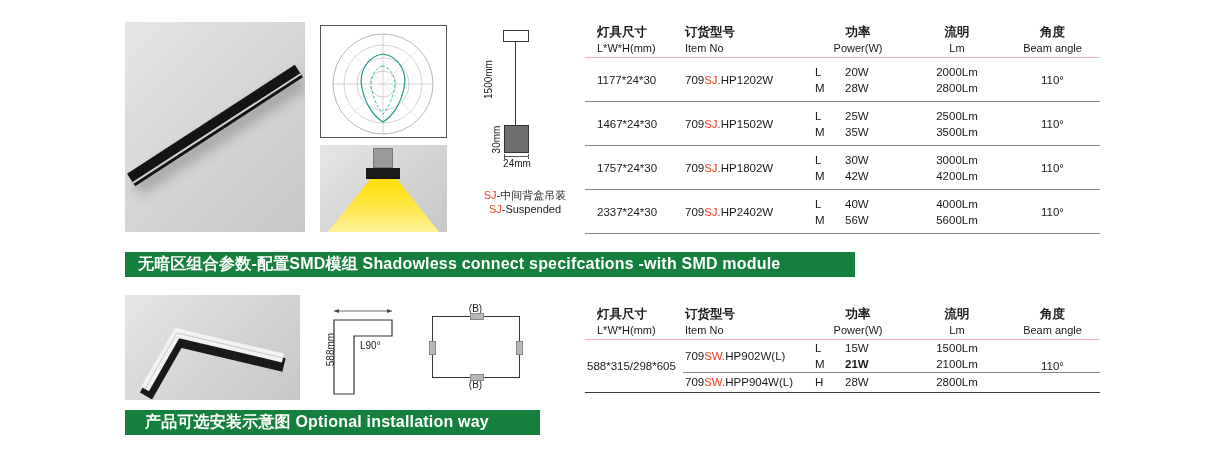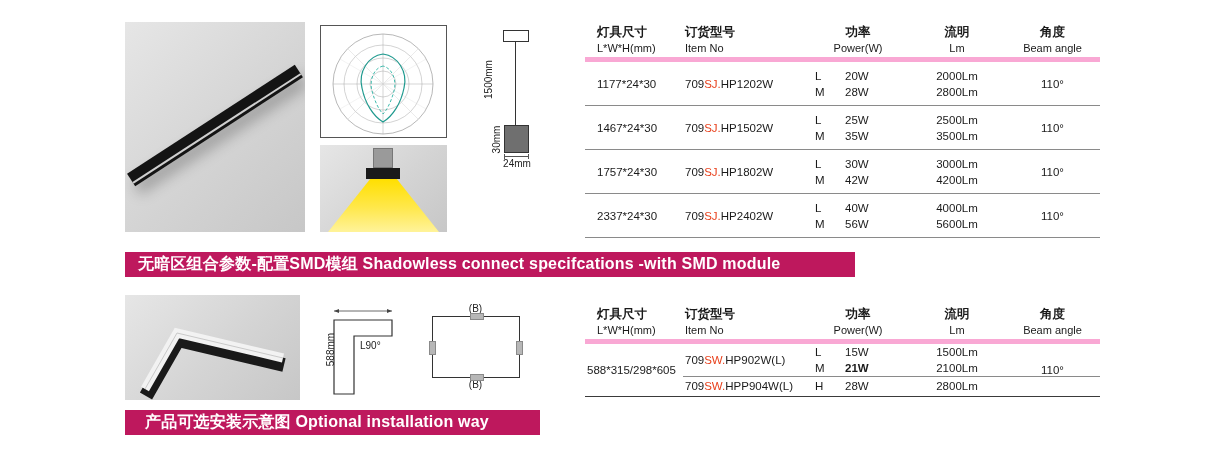--- a/index.html
+++ b/index.html
@@ -3,21 +3,21 @@
 <meta charset="utf-8">
 <style>
   * { margin:0; padding:0; box-sizing:border-box; }
   body { font-family:"Liberation Sans", sans-serif; background:#fff; }
   .canvas { position:relative; width:1215px; height:451px; background:#fff; overflow:hidden; }
   .abs { position:absolute; }
   .red { color:#e8401c; }
   .gray-box { background:linear-gradient(135deg,#e6e6e6 0%,#d4d4d4 55%,#c7c7c7 100%); }
 
   
-  .banner { position:absolute; background:#be185d; color:#fff; font-weight:700;
+  .banner { position:absolute; background:#15803d; color:#fff; font-weight:700;
             font-size:16px; display:flex; align-items:center; padding-left:13px;
             letter-spacing:.2px; height:25px; }
 
   
   .photo1 { left:125px; top:22px; width:180px; height:210px; overflow:hidden; }
   .bar { position:absolute; left:-10px; top:96px; width:200px; height:15px;
          background:#141414; transform:rotate(-33deg); box-shadow:0 10px 14px rgba(0,0,0,.25); }
   .bar-lens { position:absolute; left:0; bottom:3px; width:100%; height:2px; background:#cfcfcf; }
 
   .photometric { left:320px; top:25px; width:127px; height:113px; background:#fff; border:1px solid #555; }
@@ -55,21 +55,21 @@
   .brect { position:relative; margin:1px auto; width:88px; height:62px; border:1px solid #333; background:#fff; }
   .tab { position:absolute; background:#b7b7b7; border:1px solid #8a8a8a; }
   .tab.t { left:37px; top:-4px; width:14px; height:7px; }
   .tab.b { left:37px; bottom:-4px; width:14px; height:7px; }
   .tab.l { left:-4px; top:24px; width:7px; height:14px; }
   .tab.r { right:-4px; top:24px; width:7px; height:14px; }
 
   
   .spec-table { position:absolute; width:515px; font-size:11.5px; color:#1a1a1a; }
   .t-head, .t-row, .t2-body { display:grid; grid-template-columns:98px 124px 30px 72px 96px 95px; }
-  .t-head { border-bottom:5px solid #f9a8d4; padding-bottom:3px; }
+  .t-head { border-bottom:1px solid #f9a8d4; padding-bottom:3px; }
   .hc .cn { font-size:12.5px; font-weight:700; }
   .hc .en { font-size:11px; margin-top:1px; }
   .hc.left { text-align:left; padding-left:12px; }
   .hc.left.itemh { padding-left:2px; }
   .hc.center { text-align:center; }
   .t-row { height:44px; border-bottom:1px solid #8a8a8a; align-items:center; }
   .cell.size { padding-left:12px; }
   .cell.item { padding-left:2px; }
   .stack { display:flex; flex-direction:column; gap:4px; }
   .stack.pl { padding-left:8px; }
@@ -123,20 +123,24 @@
   <div class="abs susp">
     <div class="canopy"></div>
     <div class="wire"></div>
     <div class="susp-body"></div>
     <div class="vlabel" style="left:-6px; top:46px; width:48px;">1500mm</div>
     <div class="vlabel" style="left:6px; top:106px; width:40px;">30mm</div>
     <div class="dimline24"></div>
     <div class="tick" style="left:34px;"></div>
     <div class="tick" style="left:58px;"></div>
     <div class="dim24">24mm</div>
+    <div class="susp-caption">
+      <div><span class="red">SJ</span><span>-中间背盒吊装</span></div>
+      <div><span class="red">SJ</span><span>-Suspended</span></div>
+    </div>
   </div>
 
   <div class="spec-table" style="left:585px; top:24px;">
     <div class="t-head">
       <div class="hc left">
         <div class="cn">灯具尺寸</div>
         <div class="en">L*W*H(mm)</div>
       </div>
       <div class="hc left itemh">
         <div class="cn">订货型号</div>

